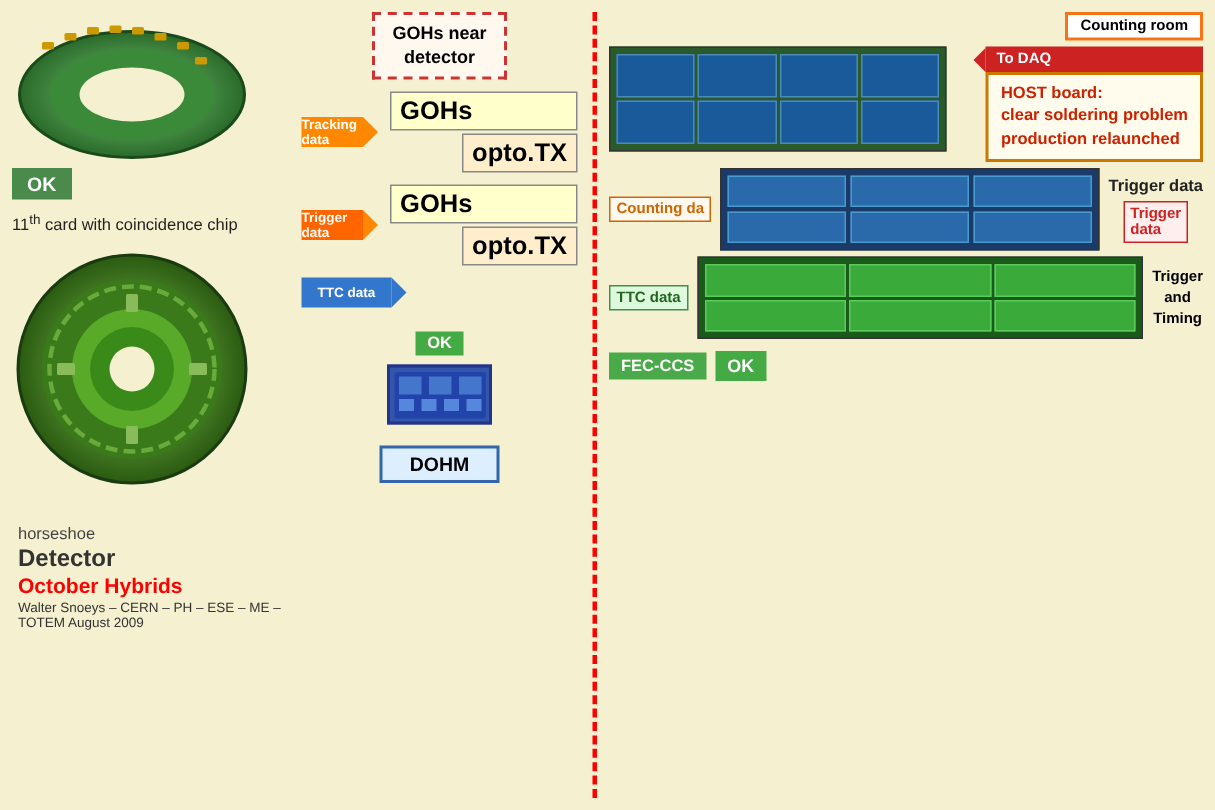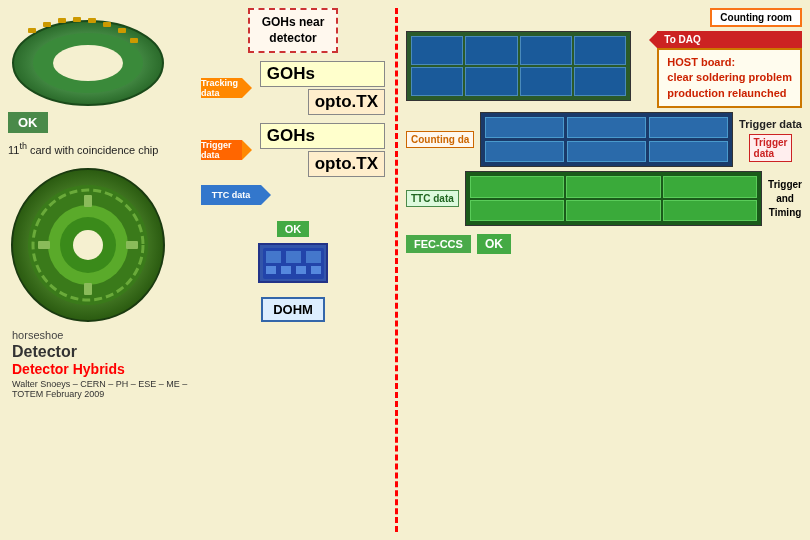--- a/index.html
+++ b/index.html
@@ -55,42 +55,42 @@
 
     .coincidence-text {
       font-size: 11px;
       color: #222;
       margin-top: 4px;
       line-height: 1.3;
     }
     .coincidence-text sup { font-size: 9px; }
 
     .detector-label-area {
-      margin-top: 0;
+      margin-top: 20px;
       padding-left: 4px;
     }
     .horseshoe-label { font-size: 11px; color: #444; margin-bottom: 2px; }
     .detector-big { font-size: 16px; font-weight: bold; color: #333; }
     .detector-hybrids { font-size: 14px; font-weight: bold; color: red; }
 
     .footer-text {
       font-size: 9px;
       color: #333;
       margin-top: 2px;
     }
 
     .dohm-box {
       background: #ddeeff;
       border: 2px solid #3366aa;
       padding: 3px 8px;
       font-size: 13px;
       font-weight: bold;
       text-align: center;
       margin-top: 8px;
-      width: 64px;
+      width: 80px;
       margin-left: auto;
       margin-right: auto;
     }
 
     .ok-green {
       background: #44aa44;
       color: white;
       font-weight: bold;
       padding: 2px 8px;
       font-size: 11px;
@@ -424,22 +424,22 @@
             <rect x="118" y="76" width="12" height="8" rx="1" fill="#8abb5a"></rect>
             <rect x="76" y="30" width="8" height="12" rx="1" fill="#8abb5a"></rect>
             <rect x="76" y="118" width="8" height="12" rx="1" fill="#8abb5a"></rect>
           </svg>
         </div>
       </div>
 
       <div class="detector-label-area">
         <div class="horseshoe-label">horseshoe</div>
         <div class="detector-big">Detector</div>
-        <div class="detector-hybrids">Detector Hybrids</div>
-        <div class="footer-text">Walter Snoeys – CERN – PH – ESE – ME –TOTEM  February 2009</div>
+        <div class="detector-hybrids">October Hybrids</div>
+        <div class="footer-text">Walter Snoeys – CERN – PH – ESE – ME –TOTEM  August 2009</div>
       </div>
     </div>
 
     <div class="center-panel">
 
       <div class="rack-label">
         <div>GOHs near</div>
         <div>detector</div>
       </div>
 

